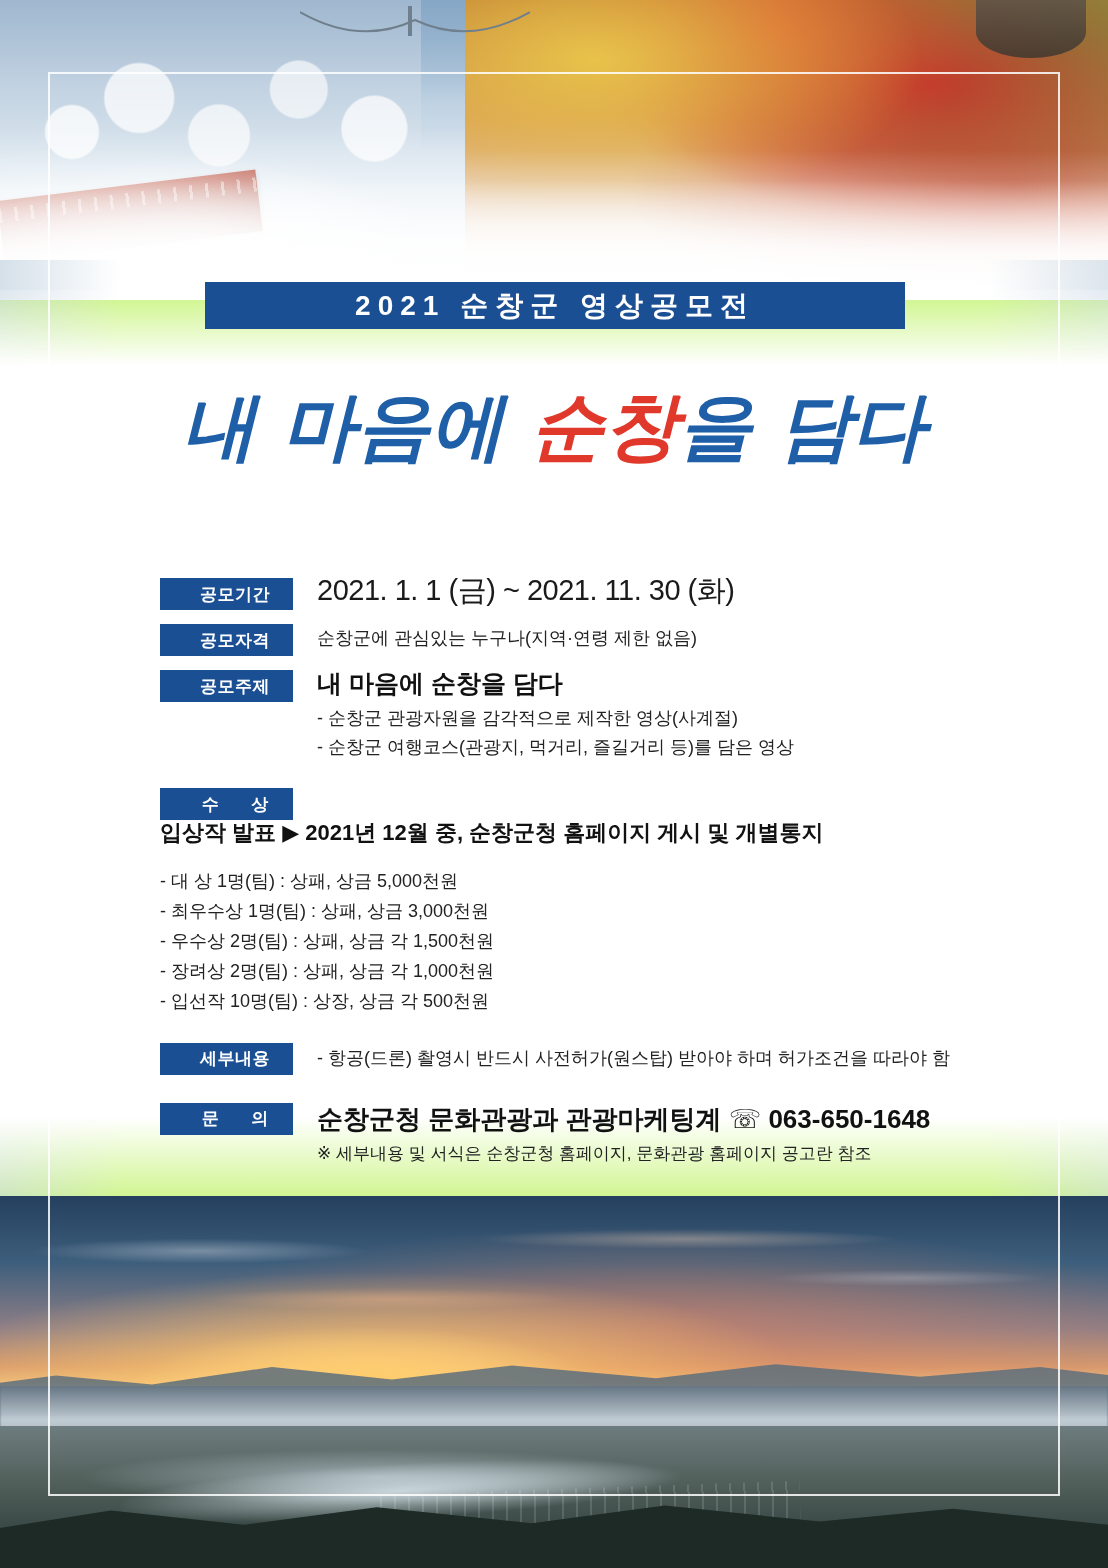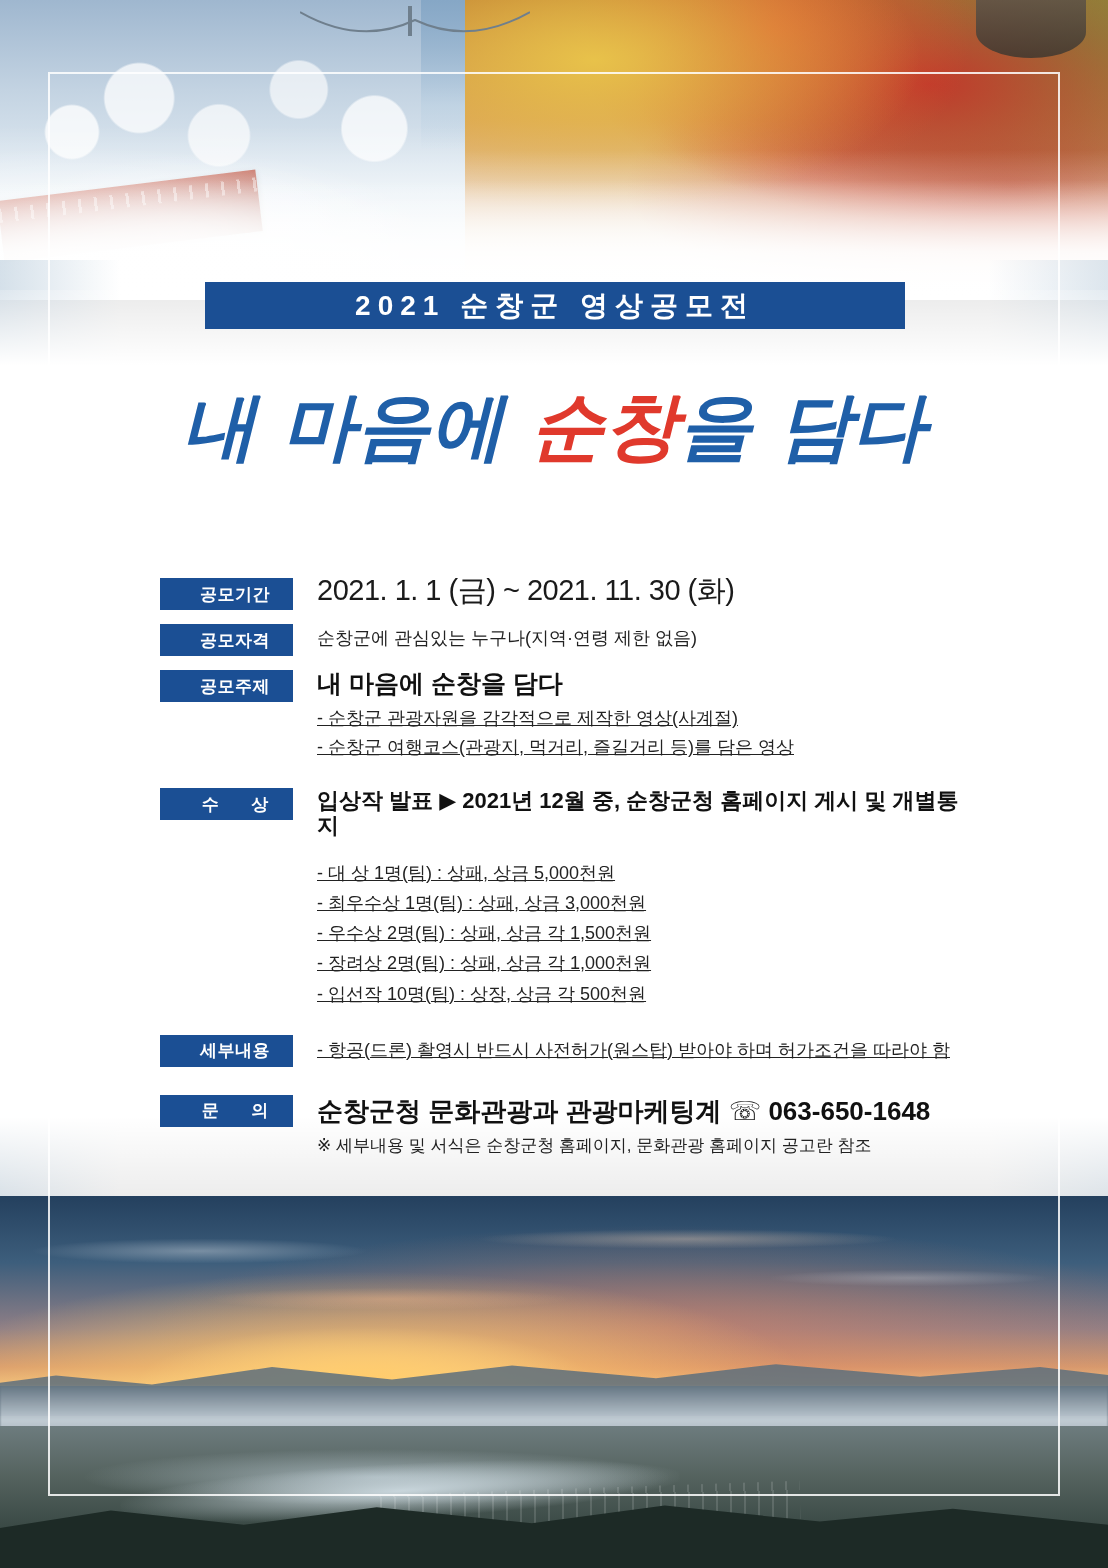--- a/index.html
+++ b/index.html
@@ -11,21 +11,21 @@
     height: 1568px;
     font-family: "Liberation Sans", "DejaVu Sans", sans-serif;
     background: #ffffff;
     overflow: hidden;
   }
   .poster {
     position: relative;
     width: 1108px;
     height: 1568px;
     overflow: hidden;
-    background: #e5e5e5;
+    background: #bef264;
   }
 
   
   .top-photo {
     position: absolute;
     left: 0; top: 0;
     width: 1108px;
     height: 300px;
     overflow: hidden;
   }
@@ -277,21 +277,20 @@
     font-size: 25px;
     font-weight: bold;
     color: #111111;
     margin-bottom: 8px;
     line-height: 1;
   }
   .bullet {
     font-size: 18px;
     color: #222222;
     line-height: 1.62;
-    text-decoration: underline;
   }
   .award-head {
     font-size: 22px;
     font-weight: bold;
     color: #111111;
     margin-bottom: 20px;
     line-height: 1.1;
   }
   .award-list .bullet { line-height: 1.68; font-size: 18px; }
   .contact-main {
@@ -299,21 +298,21 @@
     font-weight: bold;
     color: #111111;
     line-height: 1.2;
   }
   .contact-note {
     font-size: 17px;
     color: #222222;
     margin-top: 8px;
     line-height: 1.35;
   }
-  .row-award { margin-top: 26px; margin-bottom: 26px; }
+  .row-award { margin-top: 26px; margin-bottom: 26px; flex-direction: column; }
   .row-limit { margin-bottom: 28px; }
 </style>
 </head>
 <body>
 
 <div class="poster">
 
   <div class="top-photo">
     <div class="tp-winter">
       <div class="tp-trees"></div>

